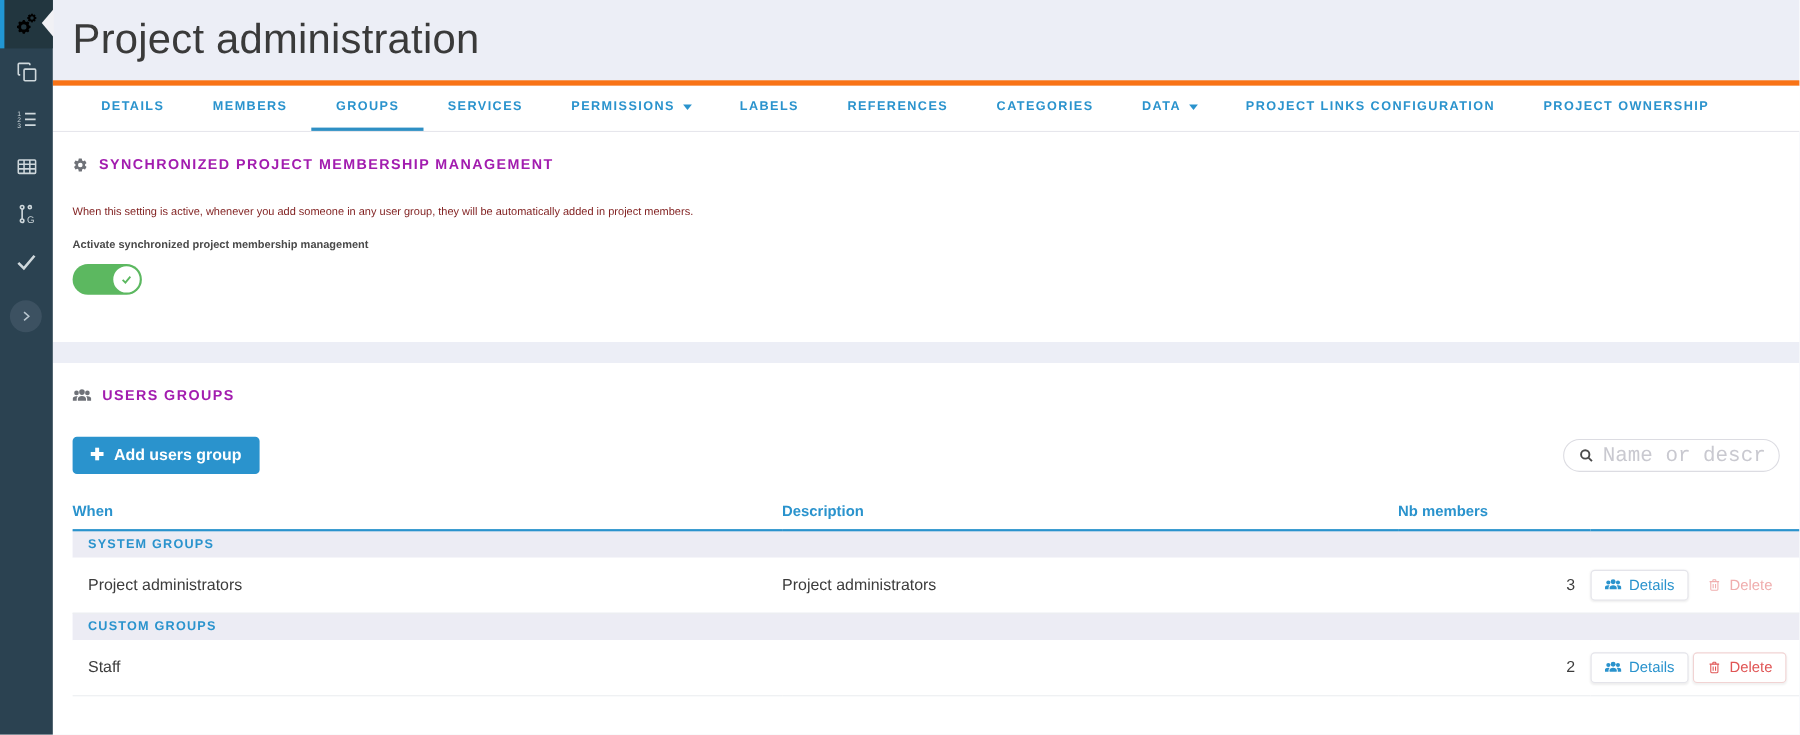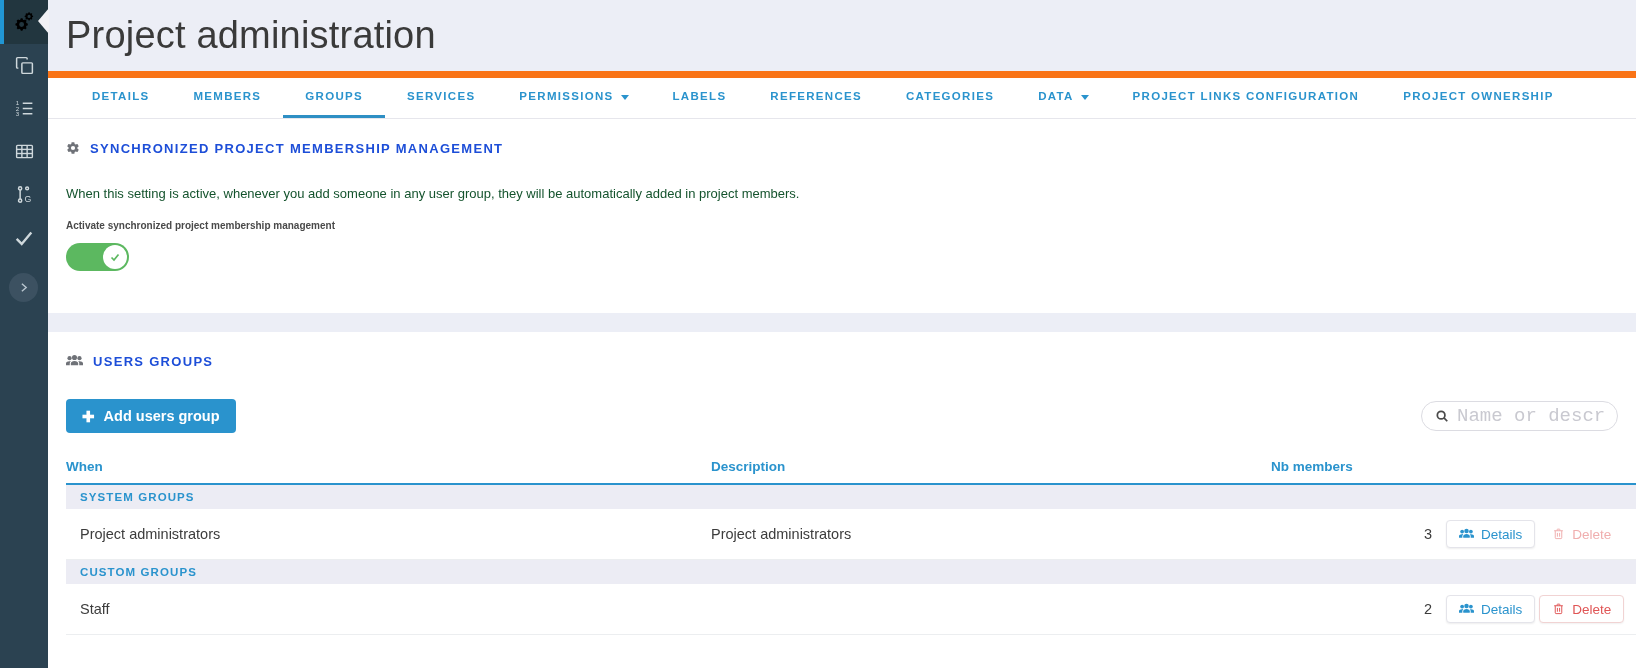--- a/index.html
+++ b/index.html
@@ -50,21 +50,21 @@
   }
 
   
   .page { flex: 1 1 auto; display: flex; flex-direction: column; min-width: 0; background:#fff; }
 
   .page-header {
     background: #eceef6;
     height: 78px;
     display: flex; align-items: center;
     padding-left: 18px;
-    border-bottom: 7px solid #f97316;
+    border-bottom: 5px solid #f97316;
   }
   .page-title {
     font-size: 38px; font-weight: 400; color: #3a3a3a;
     letter-spacing: .2px;
   }
 
   .tabs {
     display: flex; align-items: stretch;
     height: 42px;
     background: #fff;
@@ -87,29 +87,29 @@
     border-top: 5px solid #2a93cd;
     margin-top: 2px;
   }
 
   
   .content { flex: 1 1 auto; background: #eceef6; padding: 0; overflow: hidden; }
 
   .panel { background: #fff; }
   .panel-sync { padding: 0 0 38px 0; }
   .panel-head {
-    display: flex; align-items: flex-start; gap: 10px;
+    display: flex; align-items: flex-end; gap: 10px;
     padding: 22px 0 0 18px;
     font-size: 13px; font-weight: 600; letter-spacing: 1.3px;
-    color: #1d4ed8; text-transform: uppercase;
+    color: #a21caf; text-transform: uppercase;
   }
   .panel-head .ico { color: #6f7278; display: flex; }
   .sync-desc {
     padding: 30px 0 0 18px;
-    font-size: 13px; color: #14532d;
+    font-size: 10px; color: #7f1d1d;
   }
   .sync-label {
     padding: 19px 0 0 18px;
     font-size: 10px; font-weight: 700; color: #4a4a4a;
   }
   .toggle-wrap { padding: 12px 0 0 18px; }
   .toggle {
     width: 63px; height: 28px; border-radius: 14px;
     background: #5cb860; position: relative; display: inline-block;
     cursor: pointer;

